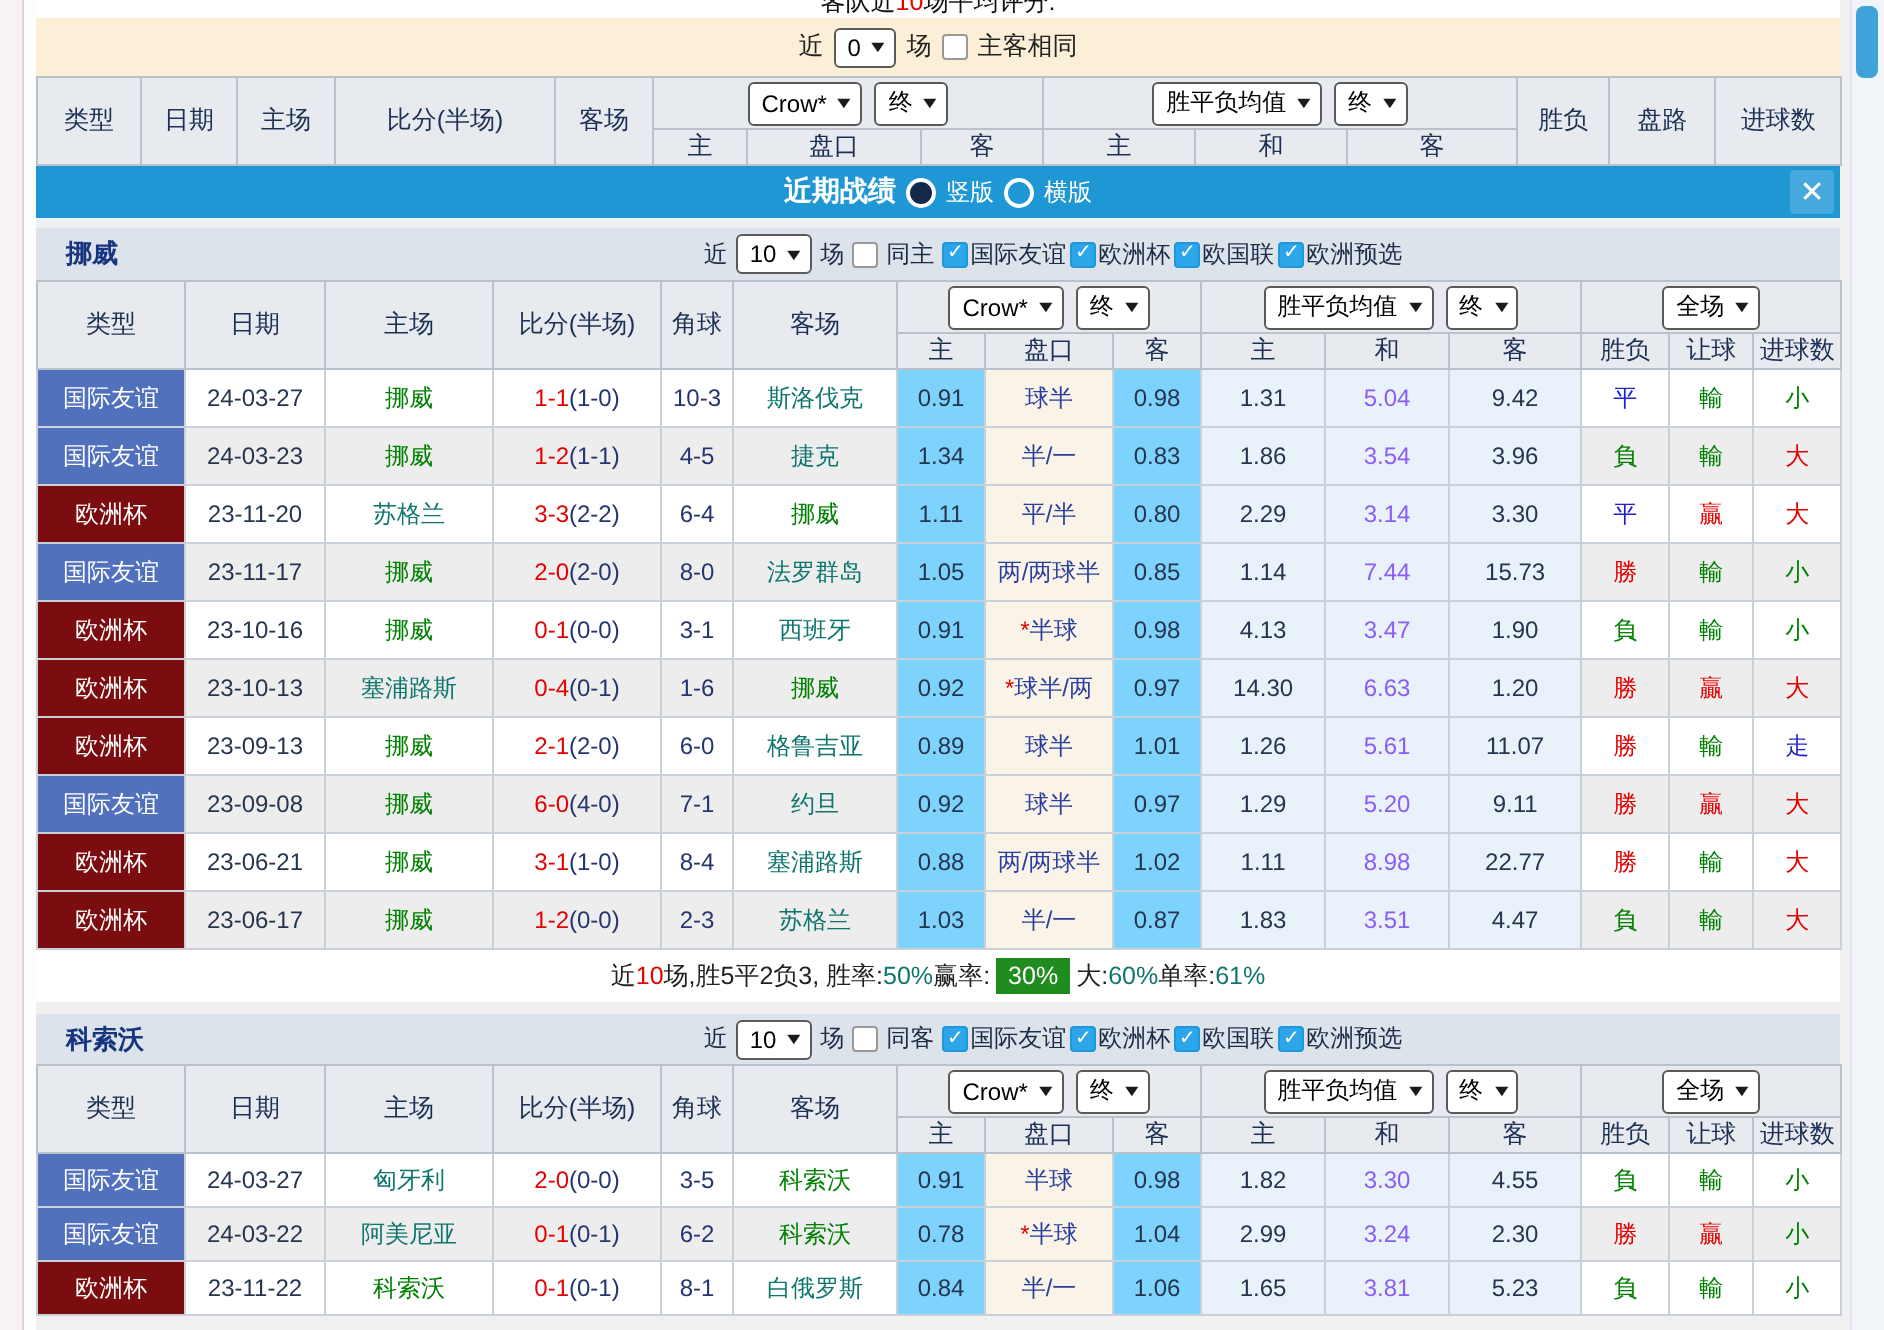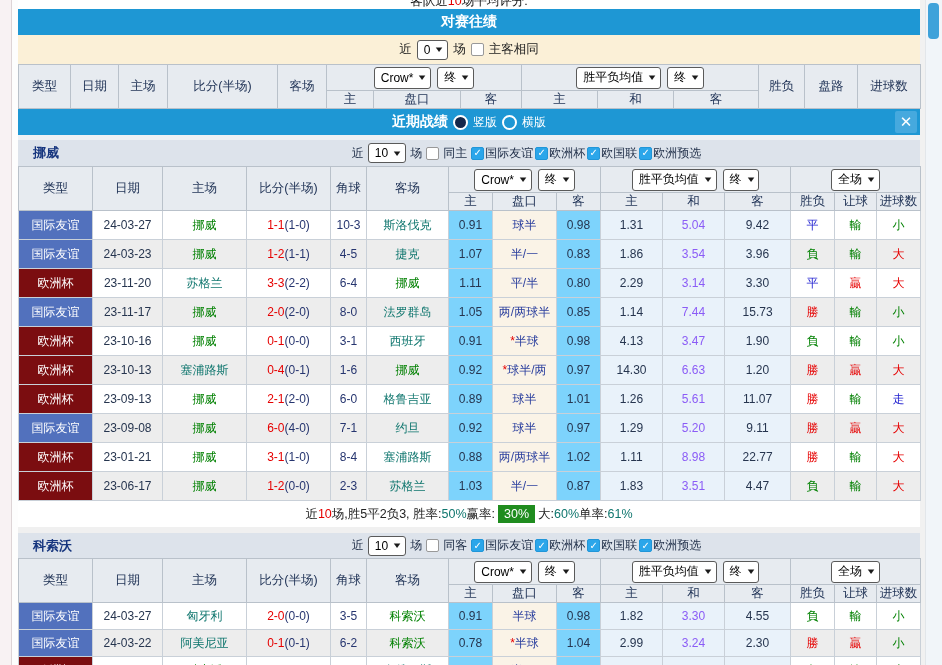--- a/index.html
+++ b/index.html
@@ -83,23 +83,20 @@
 
 <div class="page">
   <div class="leftstrip"></div>
 
   <div class="content">
 
     <div class="topnote">
       <div class="tn"><span>客队近</span><span class="num">10</span><span>场平均评分:</span></div>
     </div>
 
-    <div class="banner">
-      <span>对赛往绩</span>
-    </div>
 
     <div class="cream">
       <span>近</span>
       <span class="sel small">
           <span>0</span>
           <span class="car">▼</span>
         </span>
       <span>场</span>
       <span class="cb"></span>
       <span>主客相同</span>
@@ -310,21 +307,21 @@
             <td class="res"><span class="c-green">輸</span></td>
             <td class="res"><span class="c-green">小</span></td>
           </tr>
           <tr class="data alt">
             <td class="type blue">国际友谊</td>
             <td class="date">24-03-23</td>
             <td class="team focus">挪威</td>
             <td class="score"><span class="s-main">1-2</span><span class="s-half">(1-1)</span></td>
             <td class="corner">4-5</td>
             <td class="team">捷克</td>
-            <td class="odd">1.07</td>
+            <td class="odd">1.34</td>
             <td class="hc">半/一</td>
             <td class="odd">0.83</td>
             <td class="avg">1.86</td>
             <td class="avg mid">3.54</td>
             <td class="avg">3.96</td>
             <td class="res"><span class="c-green">負</span></td>
             <td class="res"><span class="c-green">輸</span></td>
             <td class="res"><span class="c-red">大</span></td>
           </tr>
           <tr class="data">
@@ -424,21 +421,21 @@
             <td class="odd">0.97</td>
             <td class="avg">1.29</td>
             <td class="avg mid">5.20</td>
             <td class="avg">9.11</td>
             <td class="res"><span class="c-red">勝</span></td>
             <td class="res"><span class="c-red">贏</span></td>
             <td class="res"><span class="c-red">大</span></td>
           </tr>
           <tr class="data">
             <td class="type red">欧洲杯</td>
-            <td class="date">23-01-21</td>
+            <td class="date">23-06-21</td>
             <td class="team focus">挪威</td>
             <td class="score"><span class="s-main">3-1</span><span class="s-half">(1-0)</span></td>
             <td class="corner">8-4</td>
             <td class="team">塞浦路斯</td>
             <td class="odd">0.88</td>
             <td class="hc">两/两球半</td>
             <td class="odd">1.02</td>
             <td class="avg">1.11</td>
             <td class="avg mid">8.98</td>
             <td class="avg">22.77</td>

